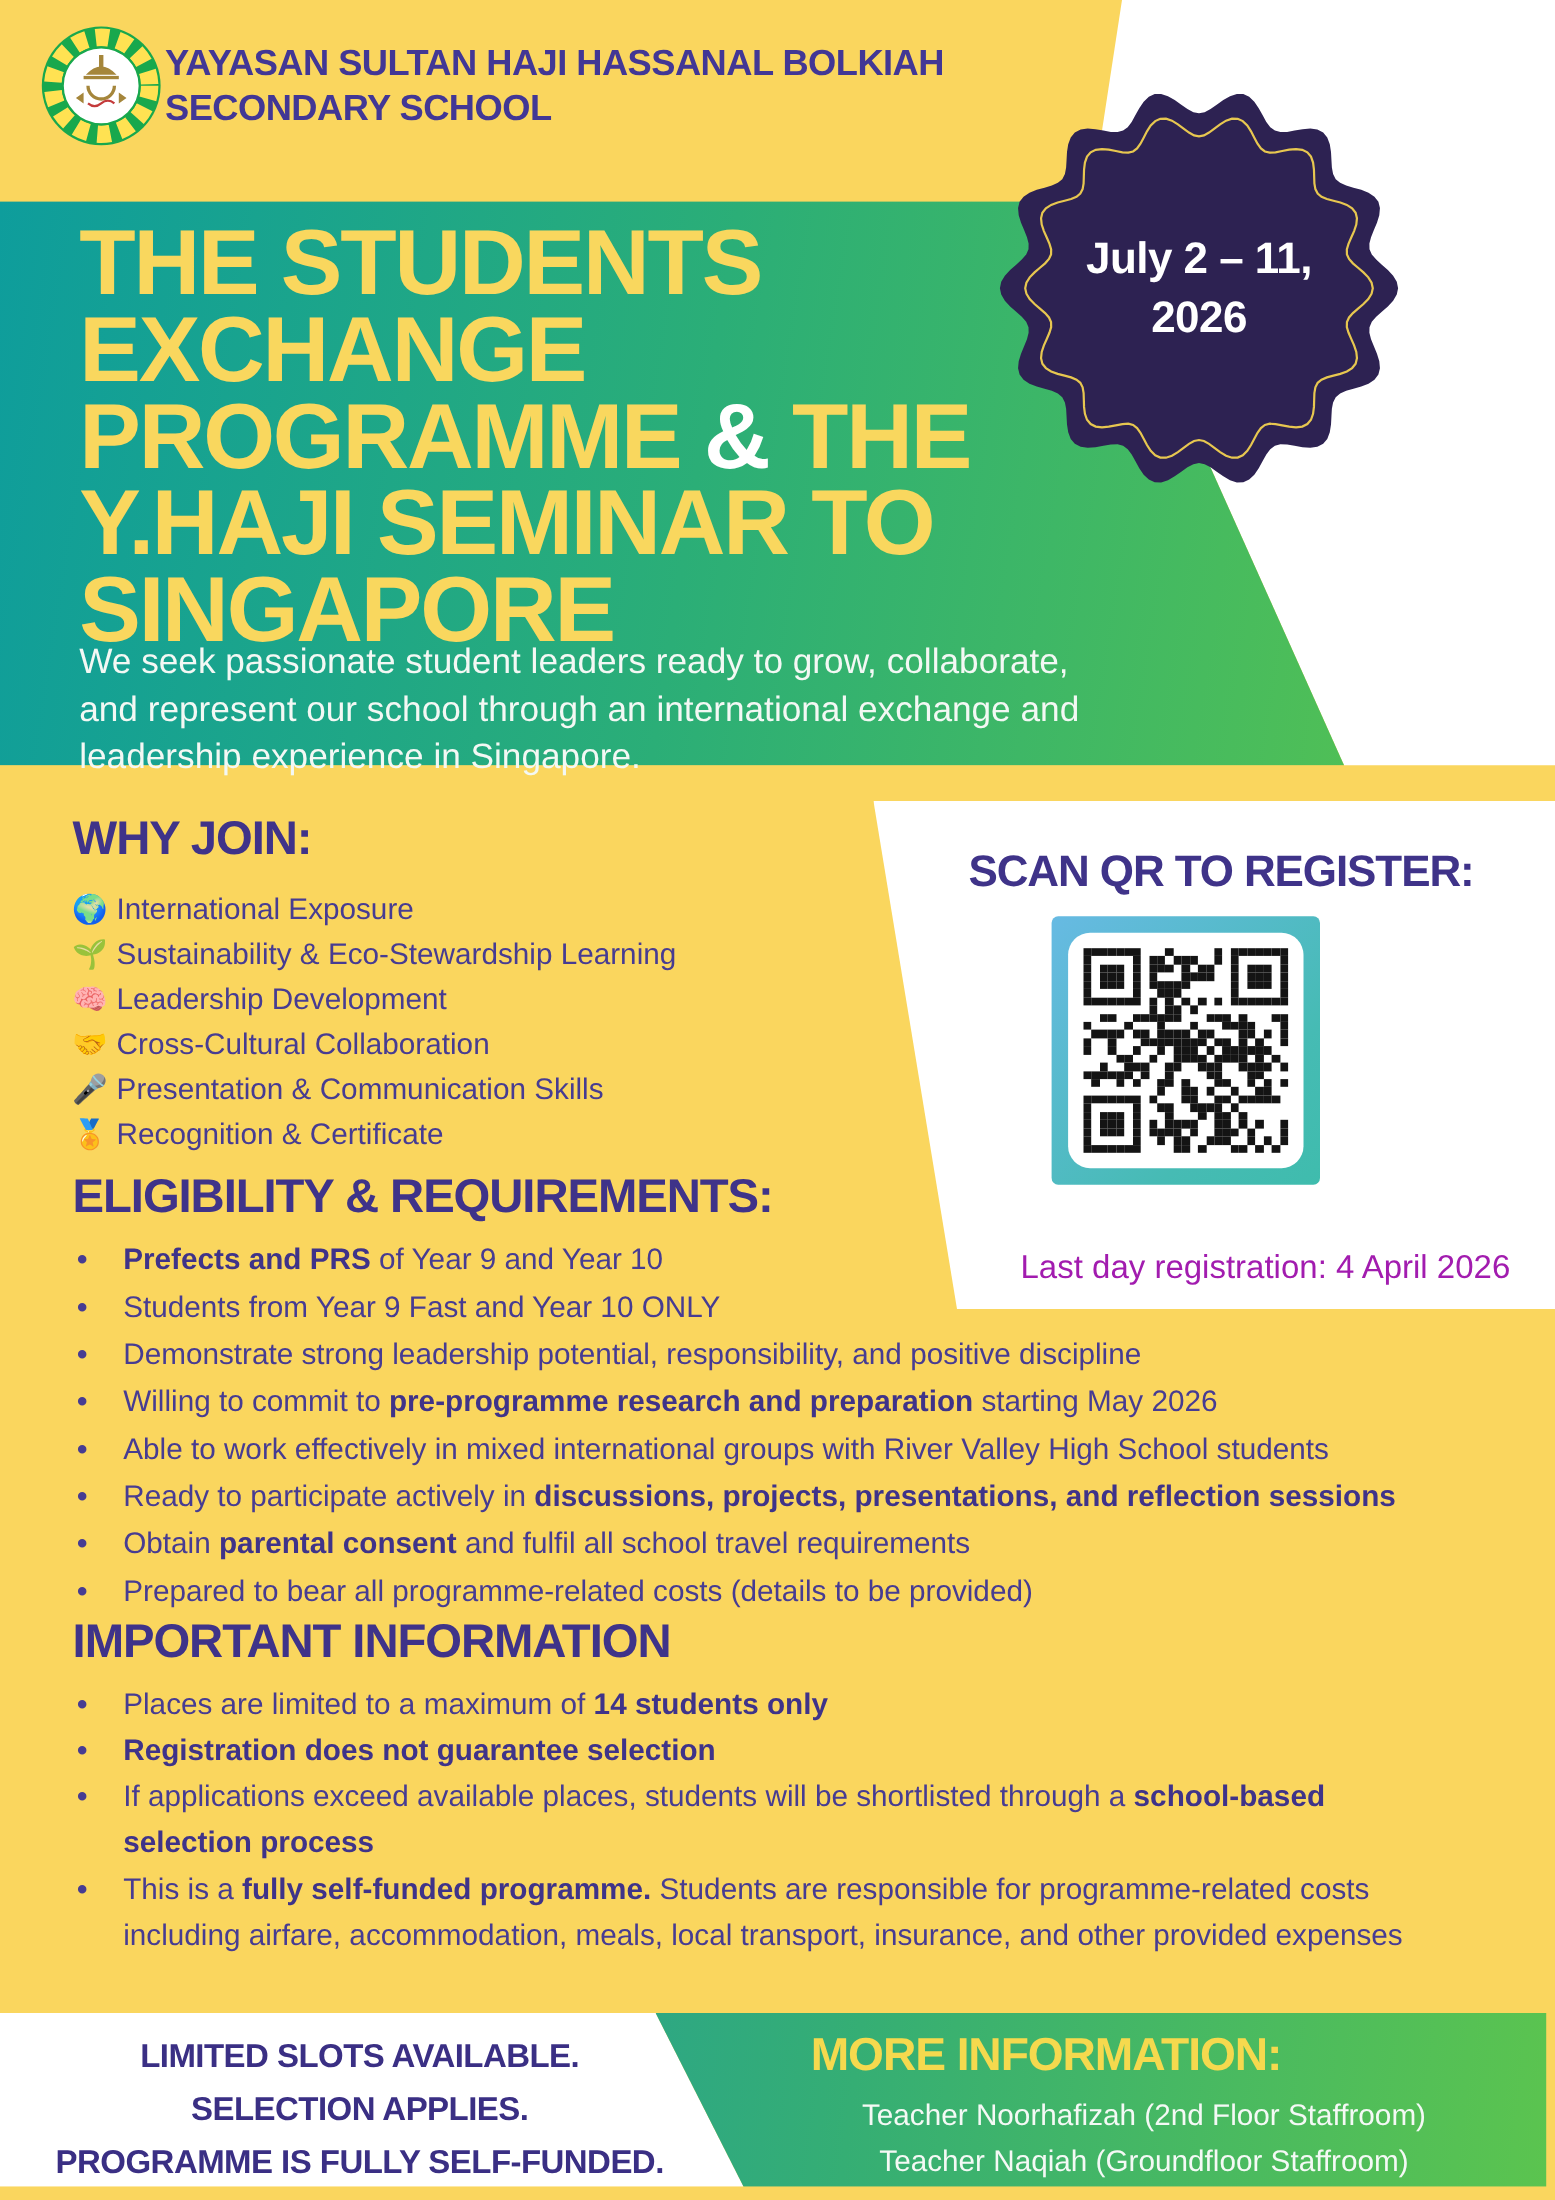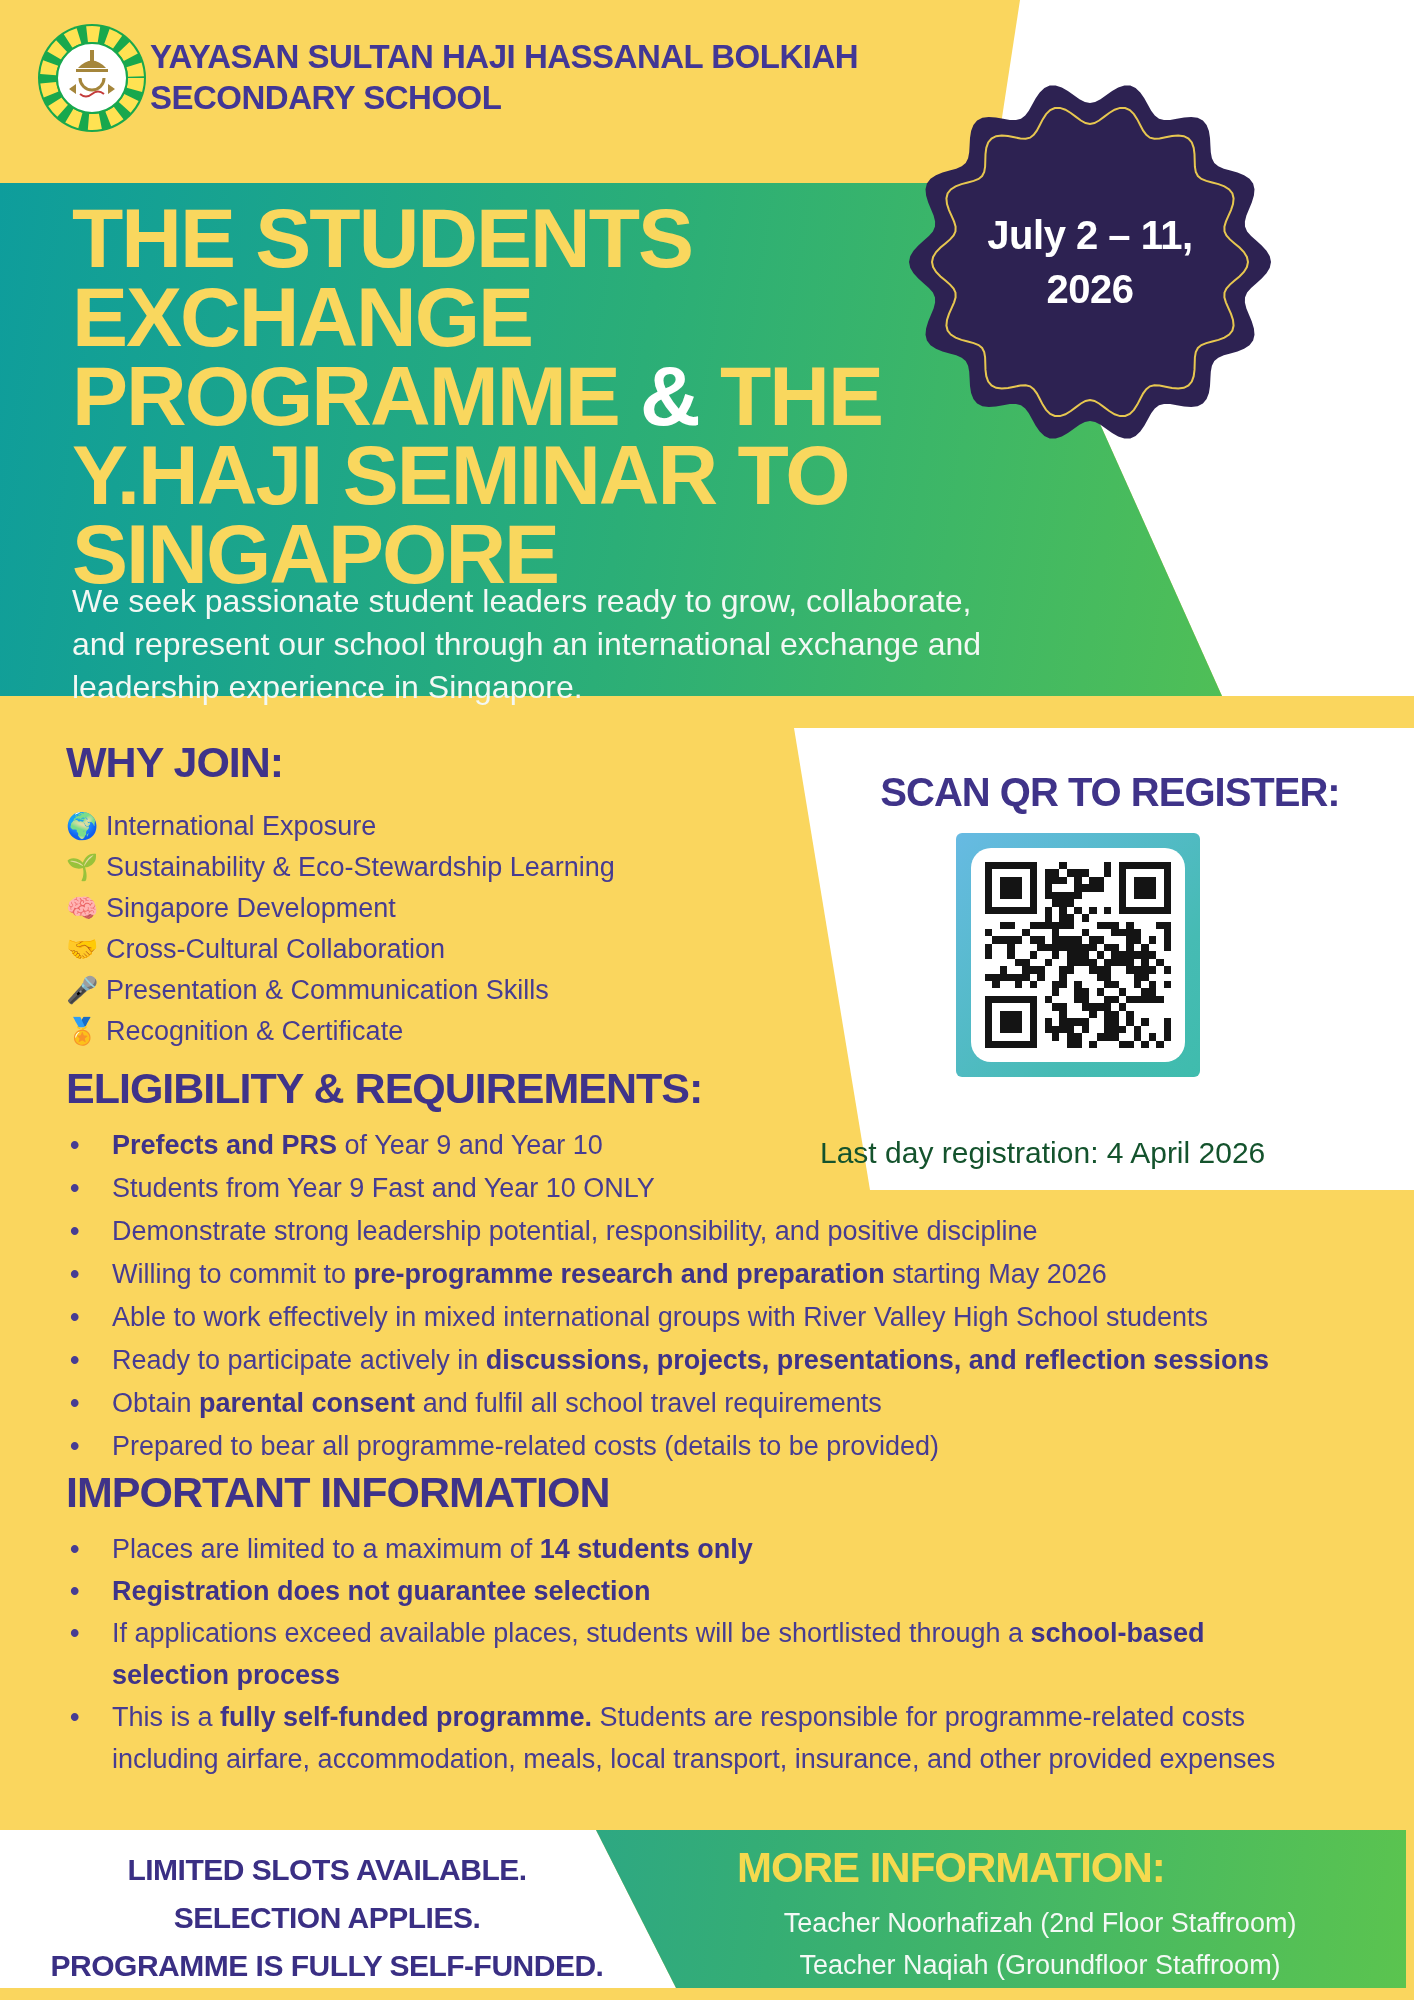--- a/index.html
+++ b/index.html
@@ -82,22 +82,22 @@
     border-radius:6px;
   }
   .qr-inner{ position:absolute; inset:15px; background:#ffffff; border-radius:20px; }
   .qr-grid{
     position:absolute; inset:14px;
     display:grid; grid-template-columns:repeat(25,1fr); grid-template-rows:repeat(25,1fr);
   }
   .qr-grid span{ background:transparent; }
   .qr-grid span.on{ background:#141414; }
   .deadline{
-    position:absolute; left:820px; top:1136px; width:580px; text-align:left;
-    color:#14532d; font-size:30px;
+    position:absolute; left:793px; top:1136px; width:580px; text-align:right;
+    color:#a21caf; font-size:30px;
   }
   
   .footer-left{
     position:absolute; left:20px; top:1846px; width:560px; text-align:center;
     color:#3A2F84; font-weight:700; font-size:30px; line-height:48px; letter-spacing:-0.5px;margin-left:27px;
   }
   .more-heading{
     position:absolute; left:737px; top:1844px;
     color:#F5D94E; font-weight:700; font-size:42px; letter-spacing:-1px;
   }
@@ -156,21 +156,21 @@
       <div class="wj-item">
         <span class="wj-icon">🌍</span>
         <span>International Exposure</span>
       </div>
       <div class="wj-item">
         <span class="wj-icon">🌱</span>
         <span>Sustainability &amp; Eco-Stewardship Learning</span>
       </div>
       <div class="wj-item">
         <span class="wj-icon">🧠</span>
-        <span>Singapore Development</span>
+        <span>Leadership Development</span>
       </div>
       <div class="wj-item">
         <span class="wj-icon">🤝</span>
         <span>Cross-Cultural Collaboration</span>
       </div>
       <div class="wj-item">
         <span class="wj-icon">🎤</span>
         <span>Presentation &amp; Communication Skills</span>
       </div>
       <div class="wj-item">

